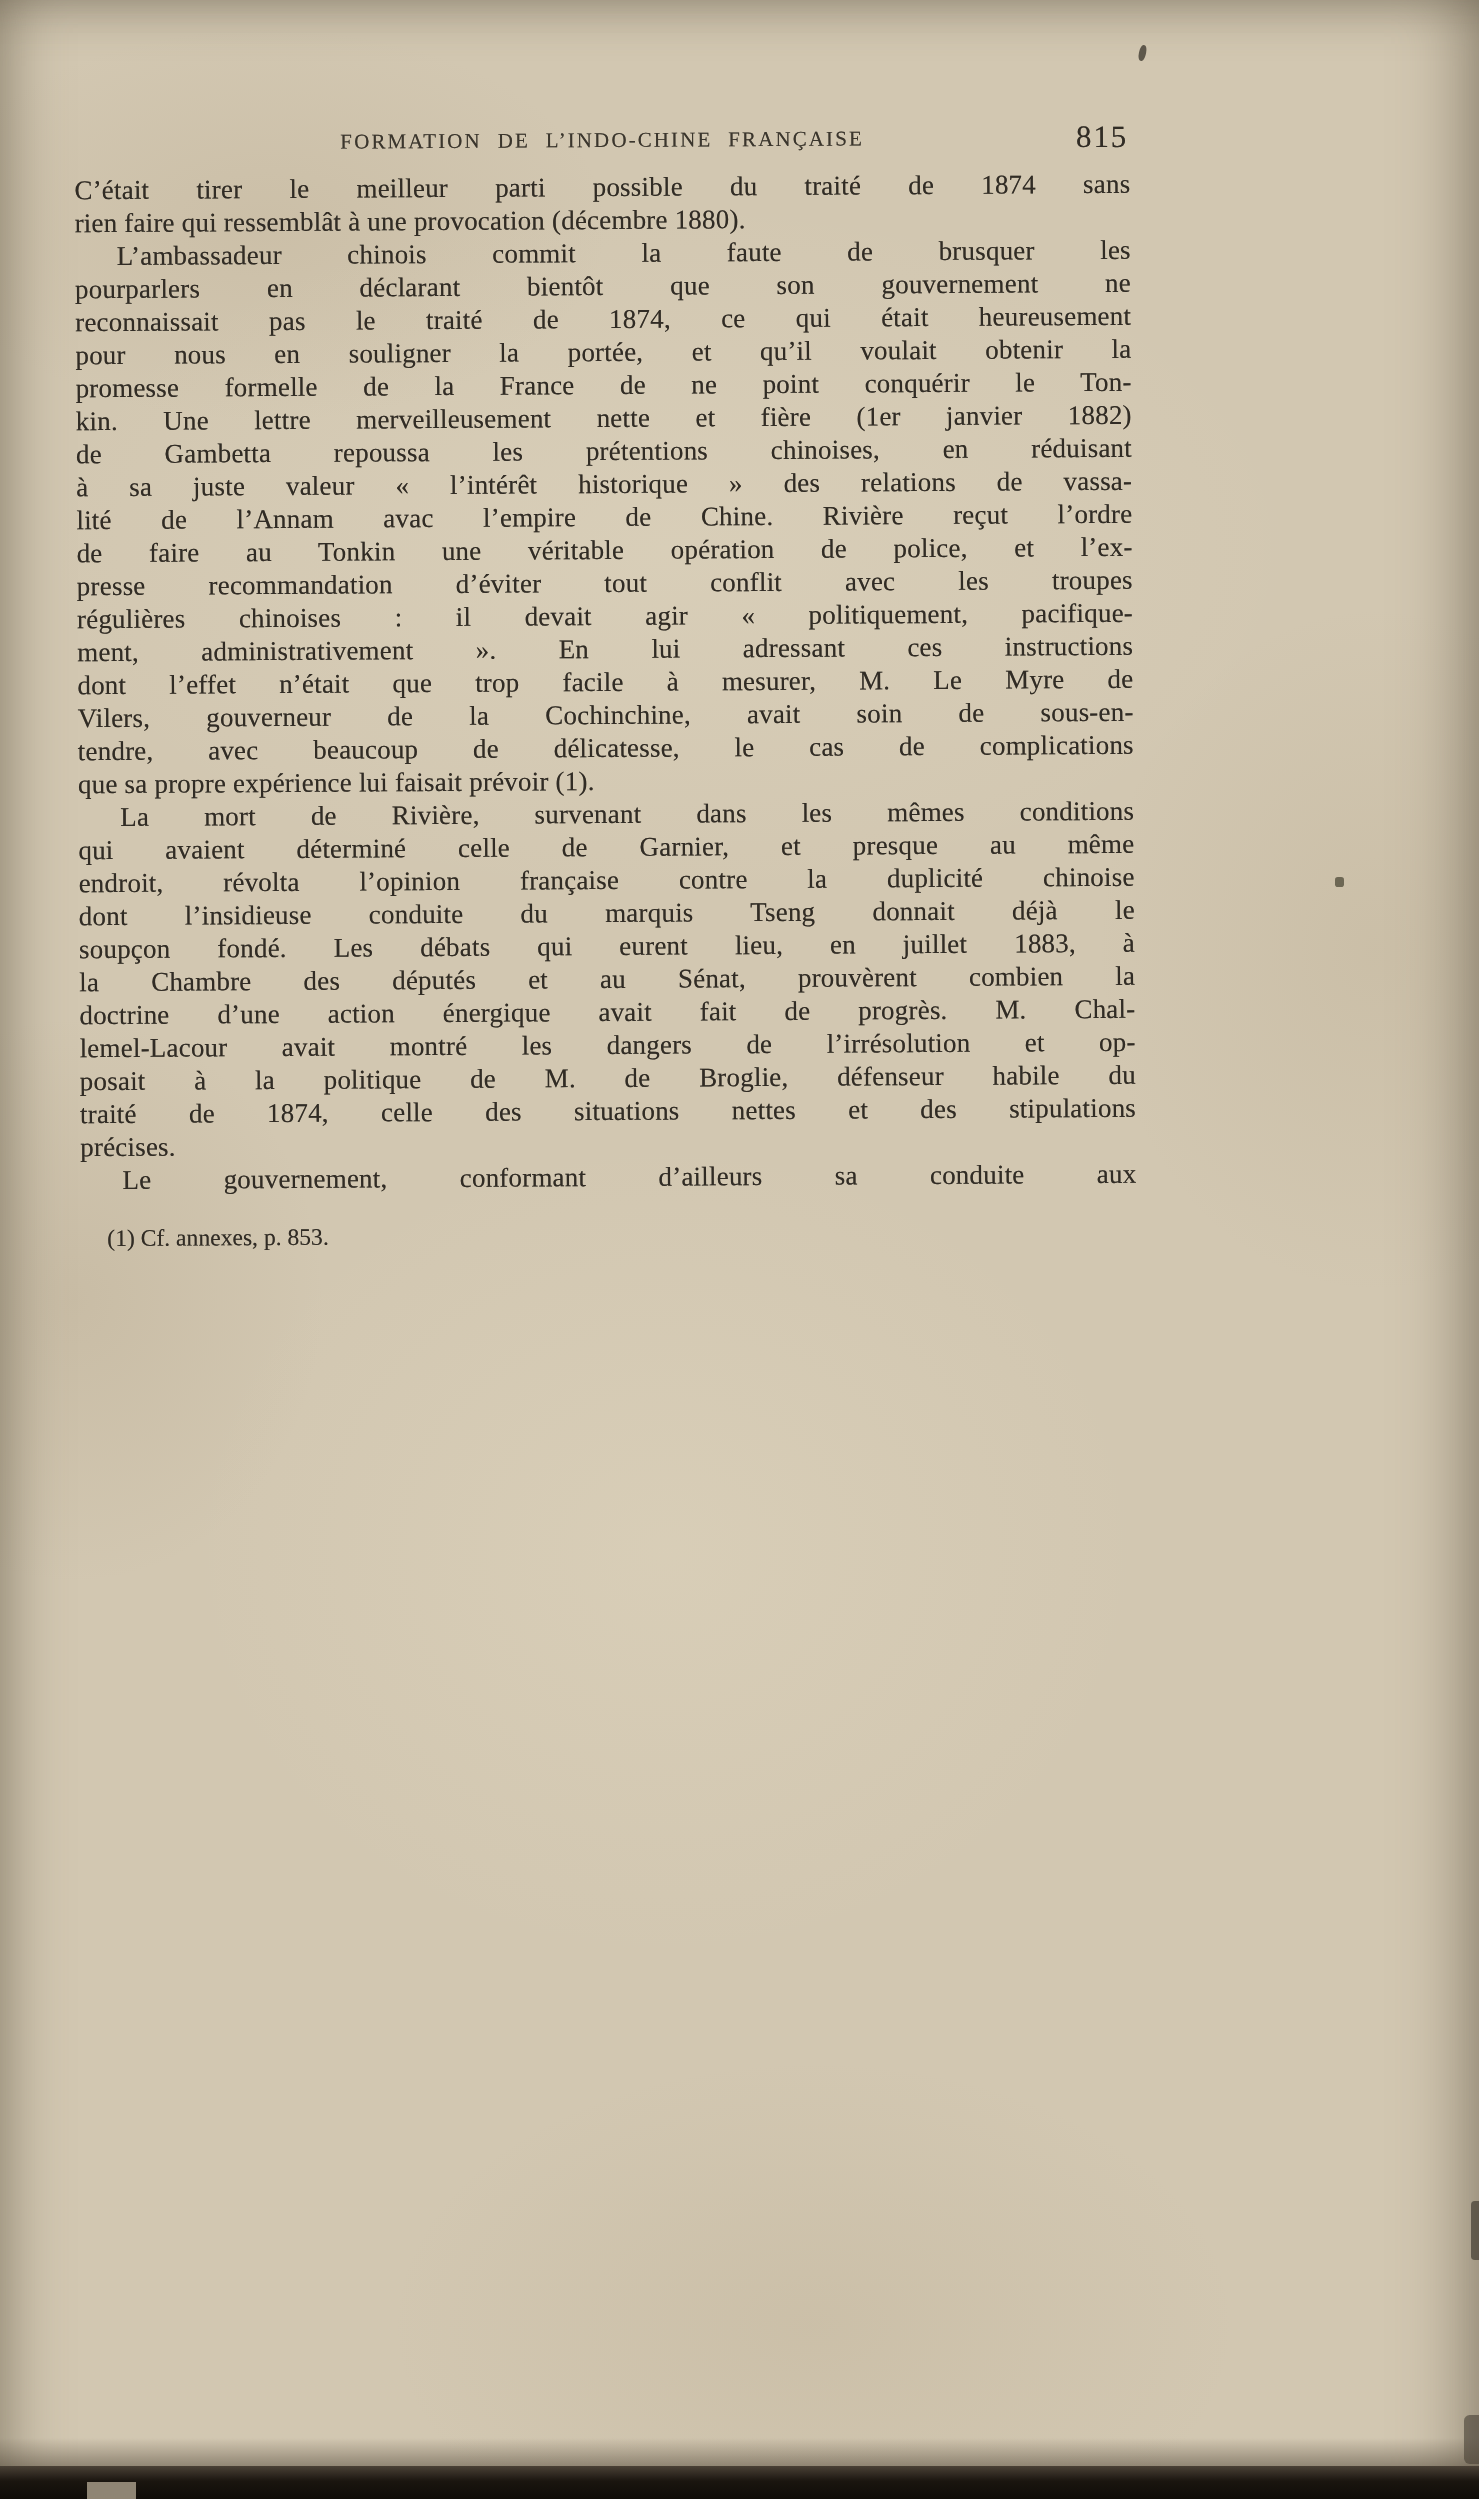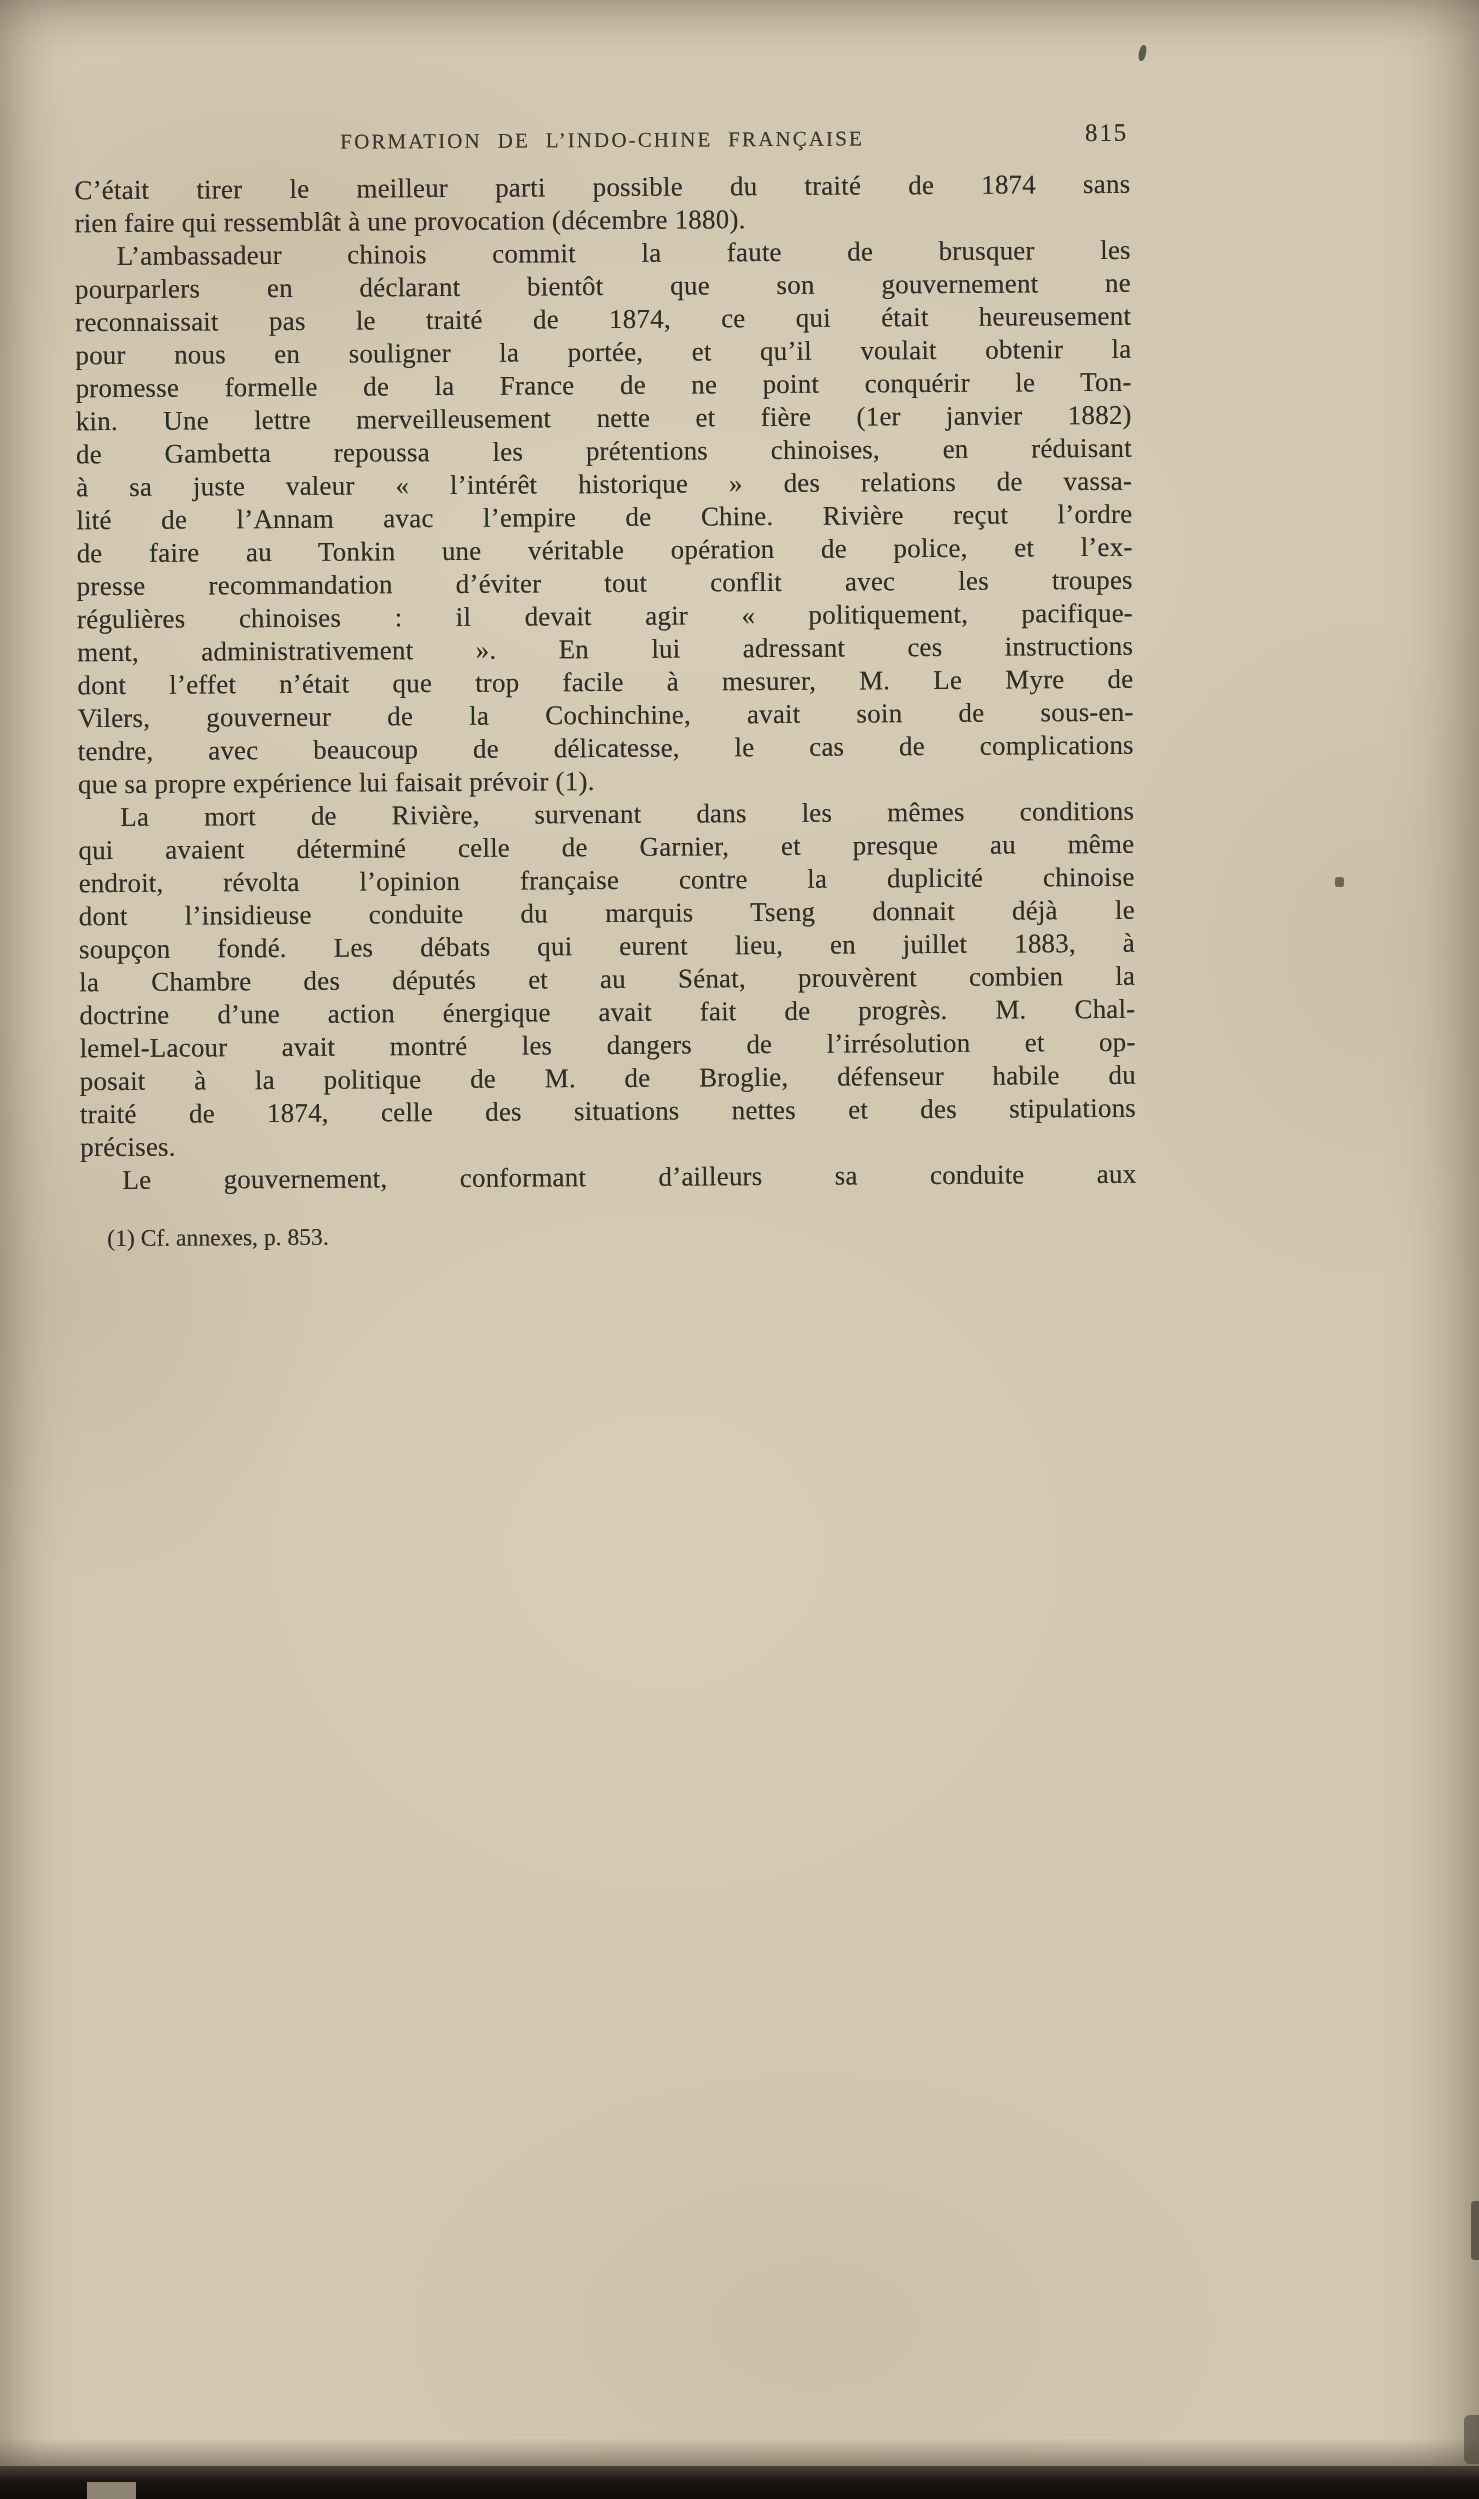--- a/index.html
+++ b/index.html
@@ -44,21 +44,21 @@
 
   .header { position: relative; height: 43px; text-align: center; }
   .running-title {
     font-size: 21px;
     letter-spacing: 2.1px;
     word-spacing: 8.5px;
     color: #3b362d;
   }
   .page-number {
     position: absolute; right: 1.9px; top: -5.7px;
-    font-size: 25px; letter-spacing: 1.9px;
+    font-size: 31px; letter-spacing: 1.9px;
   }
 
   .text-block { font-size: 27px; line-height: 33px; letter-spacing: 0.2px; }
   .paragraph { }
   .line { min-height: 33px; text-justify: inter-word; }
   .line.just { text-align: justify; text-align-last: justify; }
   .line.indent { text-indent: 42px; }
 
   .footnote { margin-top: 28px; margin-left: 26.5px; font-size: 23.6px; }
 

